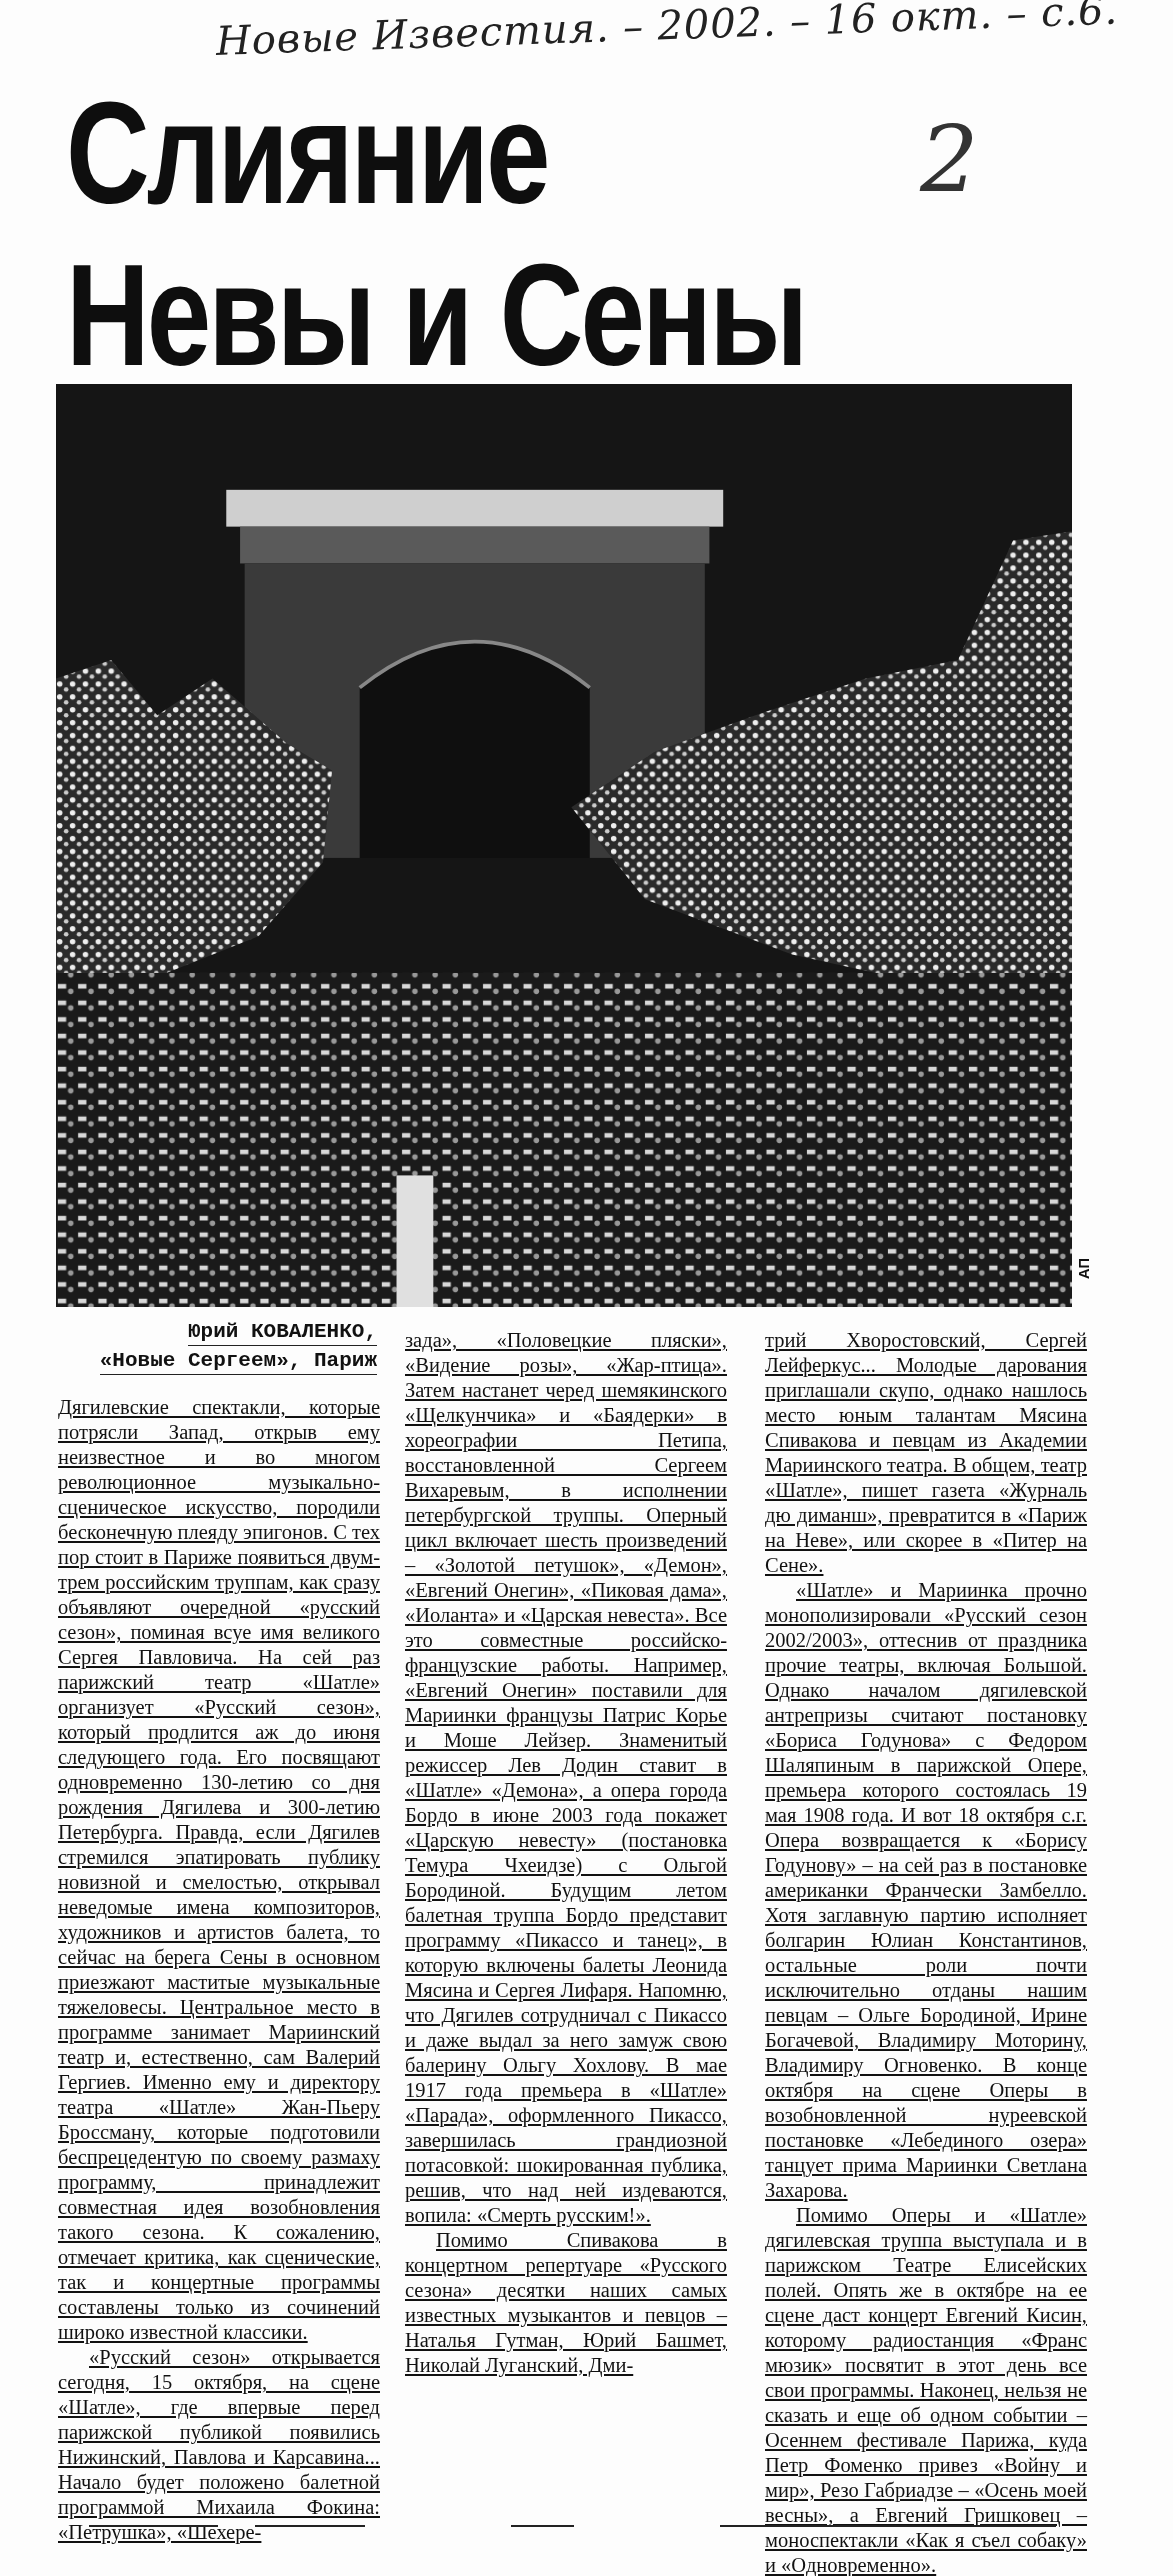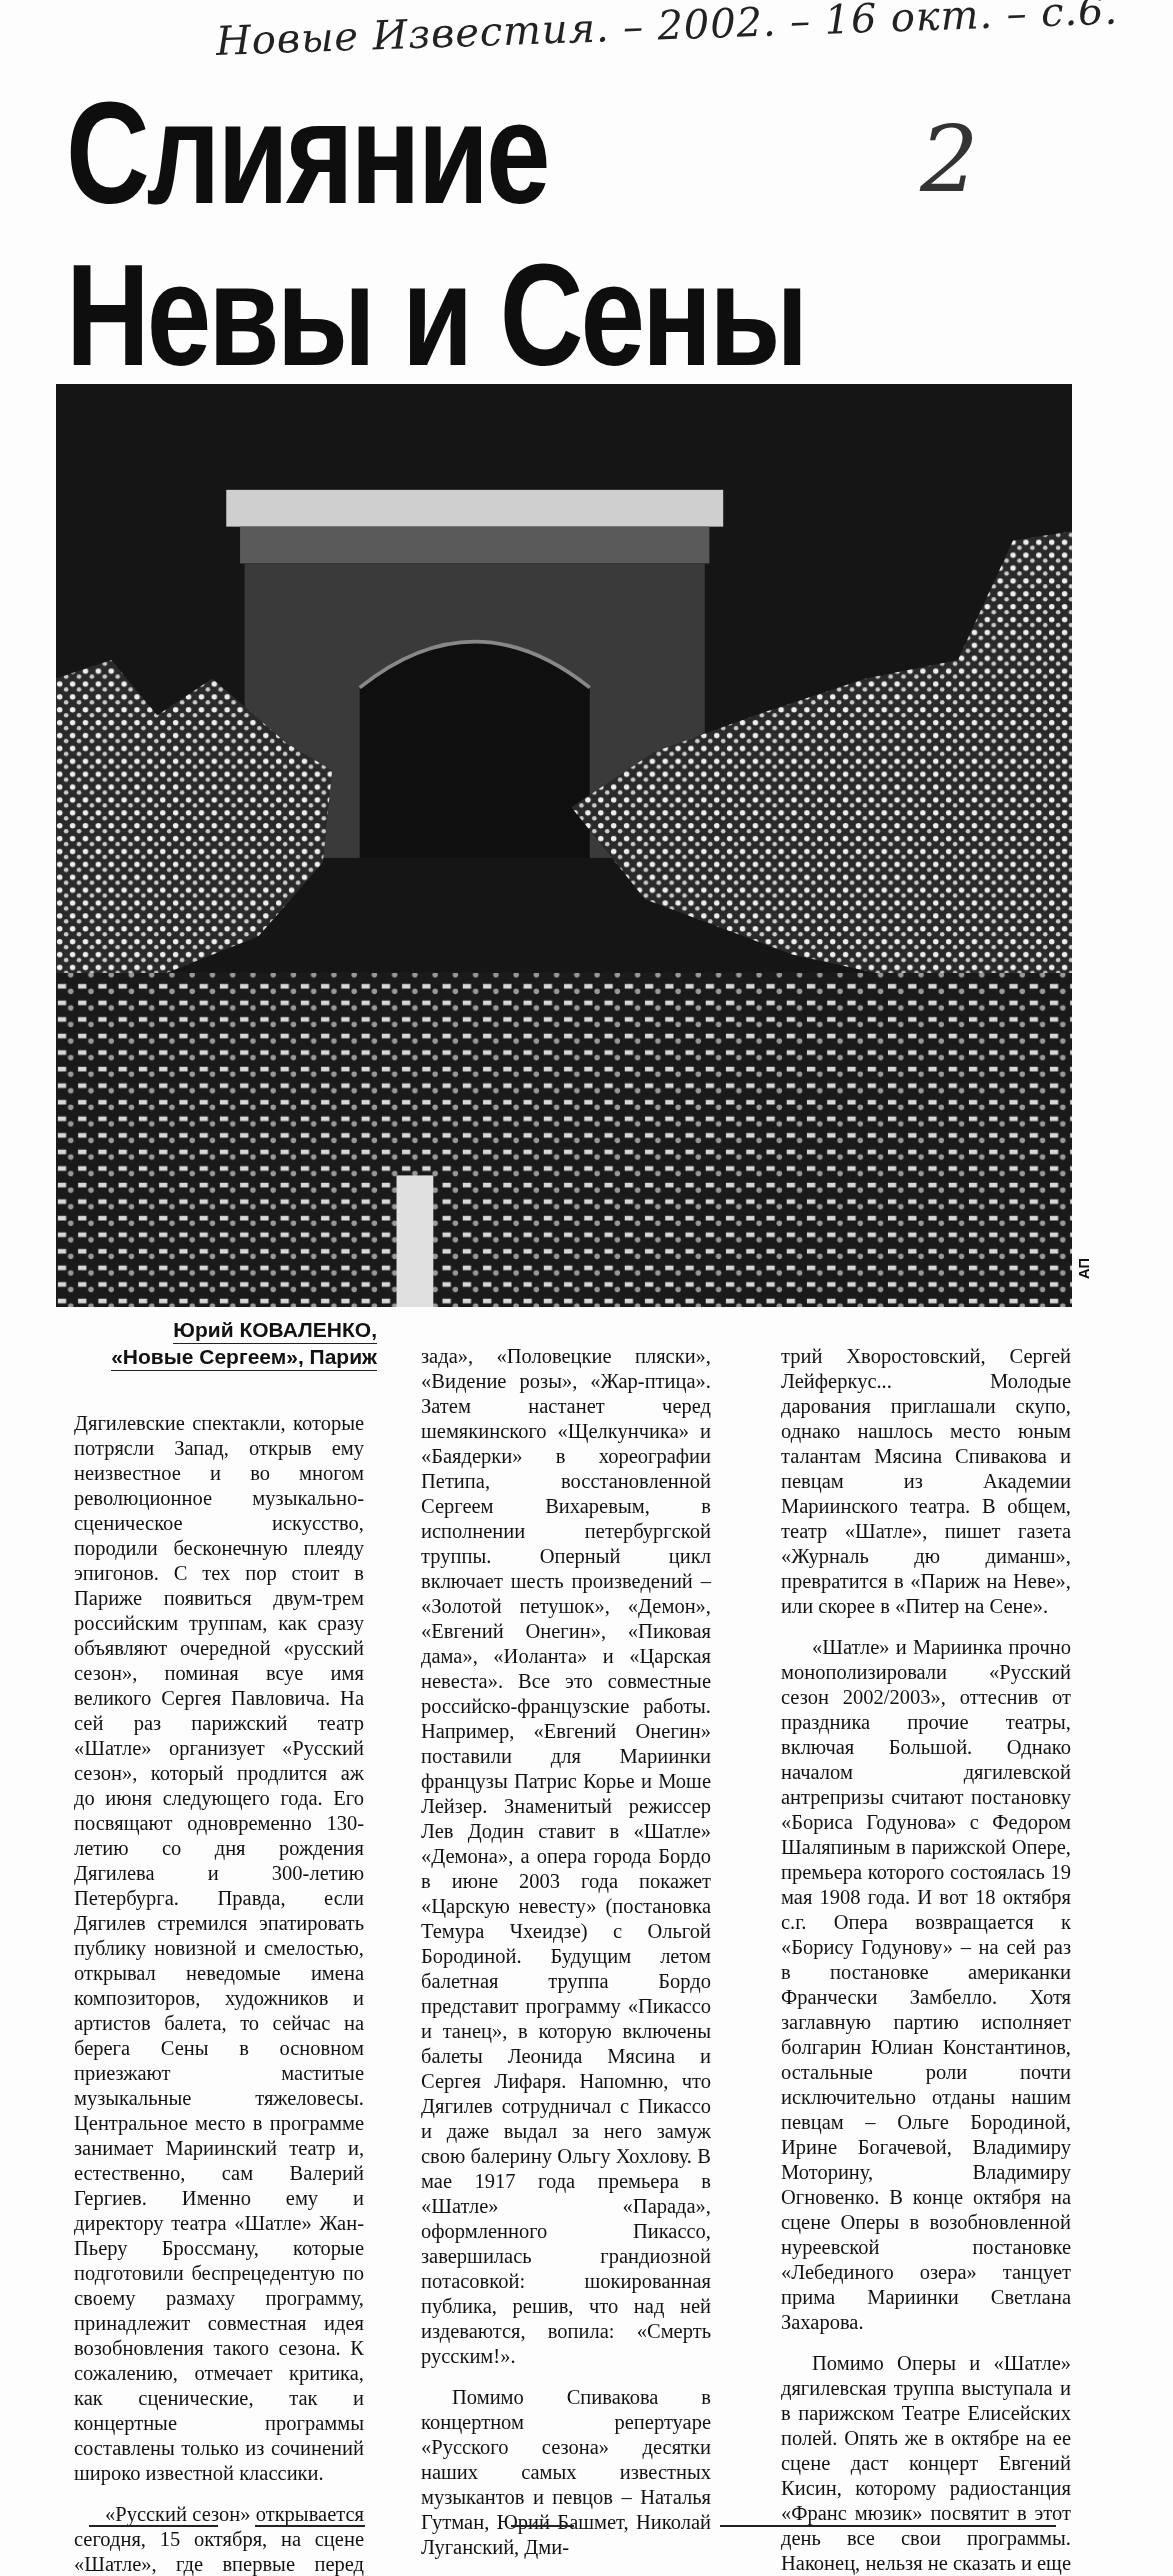--- a/index.html
+++ b/index.html
@@ -4,23 +4,23 @@
 <style>
   html, body { margin: 0; padding: 0; background: #fdfdfd; }
   body { width: 1174px; height: 2576px; position: relative; overflow: hidden; font-family: "Liberation Serif", serif; color: #111; }
   .handwritten { position: absolute; left: 216px; top: 18.4px; width: 920px; font-family: "DejaVu Serif", serif; font-style: italic; font-size: 40px; color: #222; letter-spacing: 0.9px; transform: rotate(-2deg); transform-origin: left center; white-space: nowrap; }
   .mark { position: absolute; left: 920px; top: 106px; font-family: "DejaVu Serif", serif; font-style: italic; font-size: 92px; color: #333; }
   .headline { position: absolute; left: 66px; top: 72px; font-family: "Liberation Sans", sans-serif; font-weight: 700; font-size: 145px; line-height: 162px; letter-spacing: -3.7px; transform: scaleX(0.80); transform-origin: left top; color: #0e0e0e; }
   .photo { position: absolute; left: 56px; top: 384px; width: 1016px; height: 923px; background: #141414; overflow: hidden; }
   .photo svg { display: block; }
   .credit { position: absolute; left: 1076px; top: 1279px; font-family: "Liberation Sans", sans-serif; font-weight: 700; font-size: 14.7px; transform: rotate(-90deg); transform-origin: left top; }
   .byline { position: absolute; left: 92px; top: 1317px; width: 285px; text-align: right; font-family: "Liberation Sans", sans-serif; font-weight: 700; font-size: 21px; line-height: 26px; }
-  .byline span { display: inline-block; border-bottom: 1.8px solid #222; }
+  .byline span { display: inline-block; border-bottom: 1.8px solid #222; font-family: Liberation Mono, monospace; }
   .col { position: absolute; top: 0; width: 322px; font-size: 20.5px; line-height: 25px; text-align: justify; hyphens: manual; }
-  .col p { margin: 16px; }
+  .col p { margin: 0; text-decoration: underline; }
   .col p.indent { text-indent: 31px; }
   .col1 { left: 58px; top: 1395px; }
   .col2 { left: 405px; top: 1328px; }
   .col3 { left: 765px; top: 1328px; }
   .rule { position: absolute; height: 1.8px; background: #222; top: 2525px; }
 </style>
 </head>
 <body>
 
 <div class="handwritten">Новые Известия. – 2002. – 16 окт. – с.6.</div>

